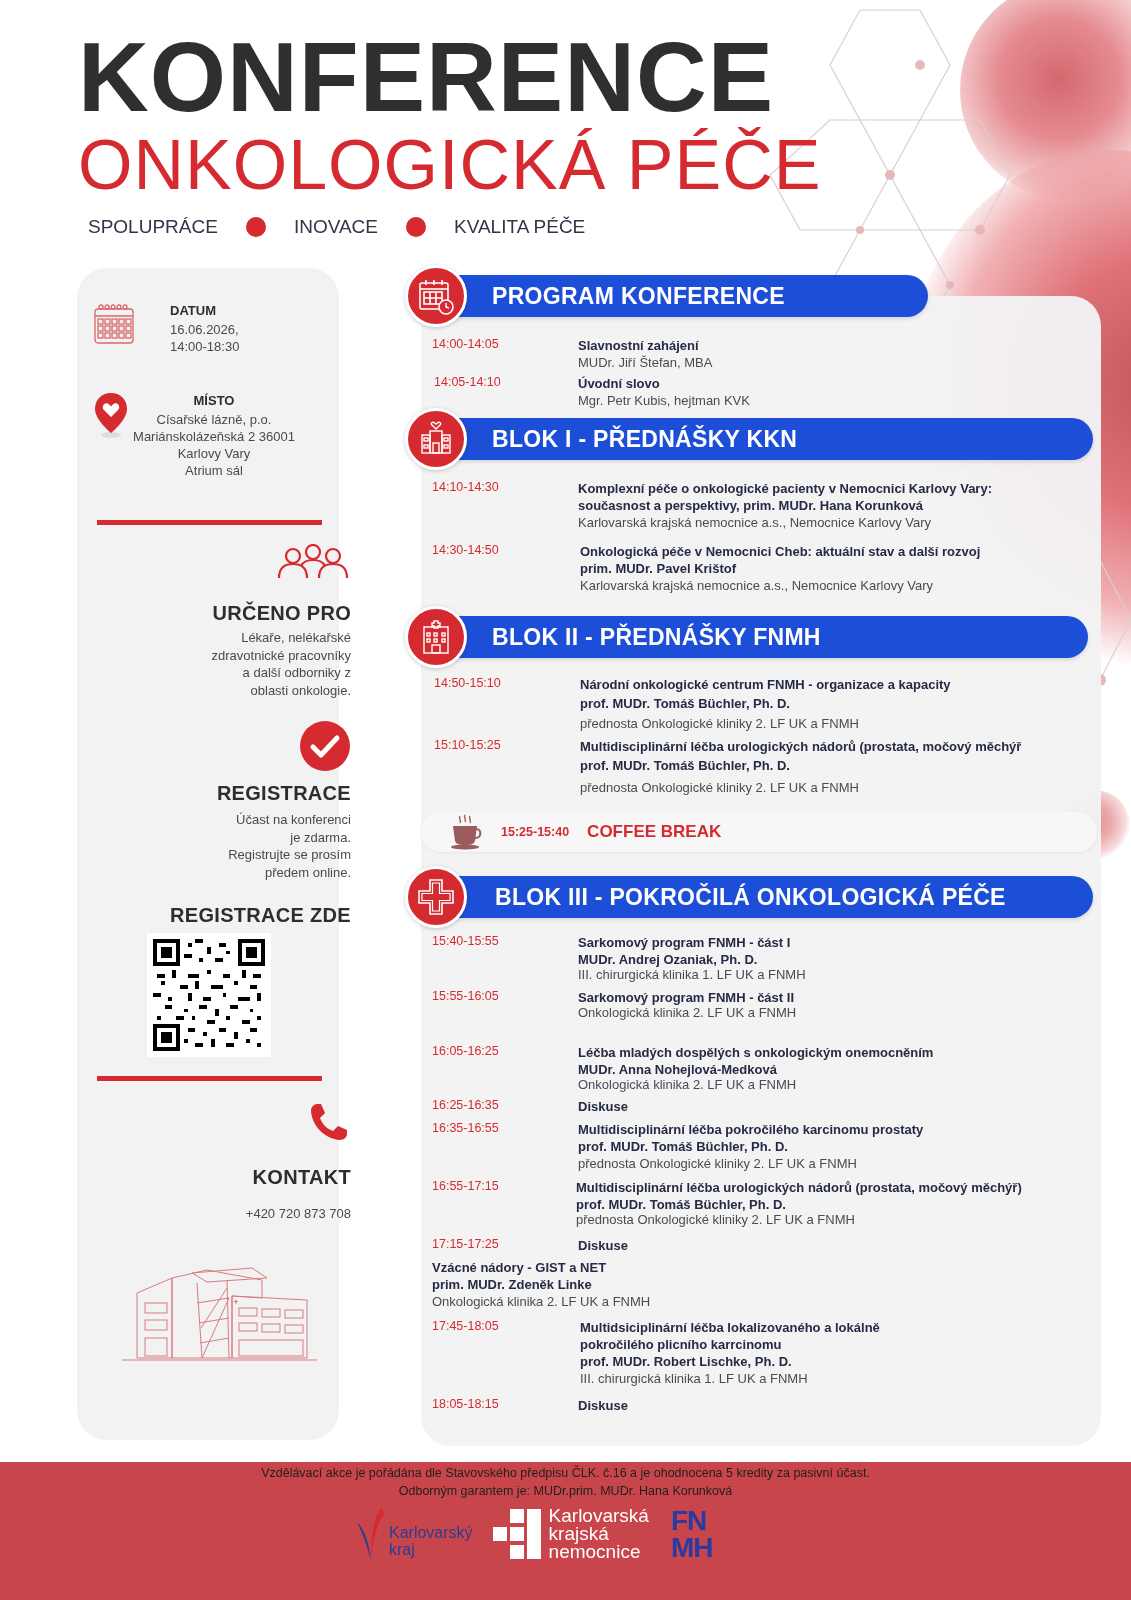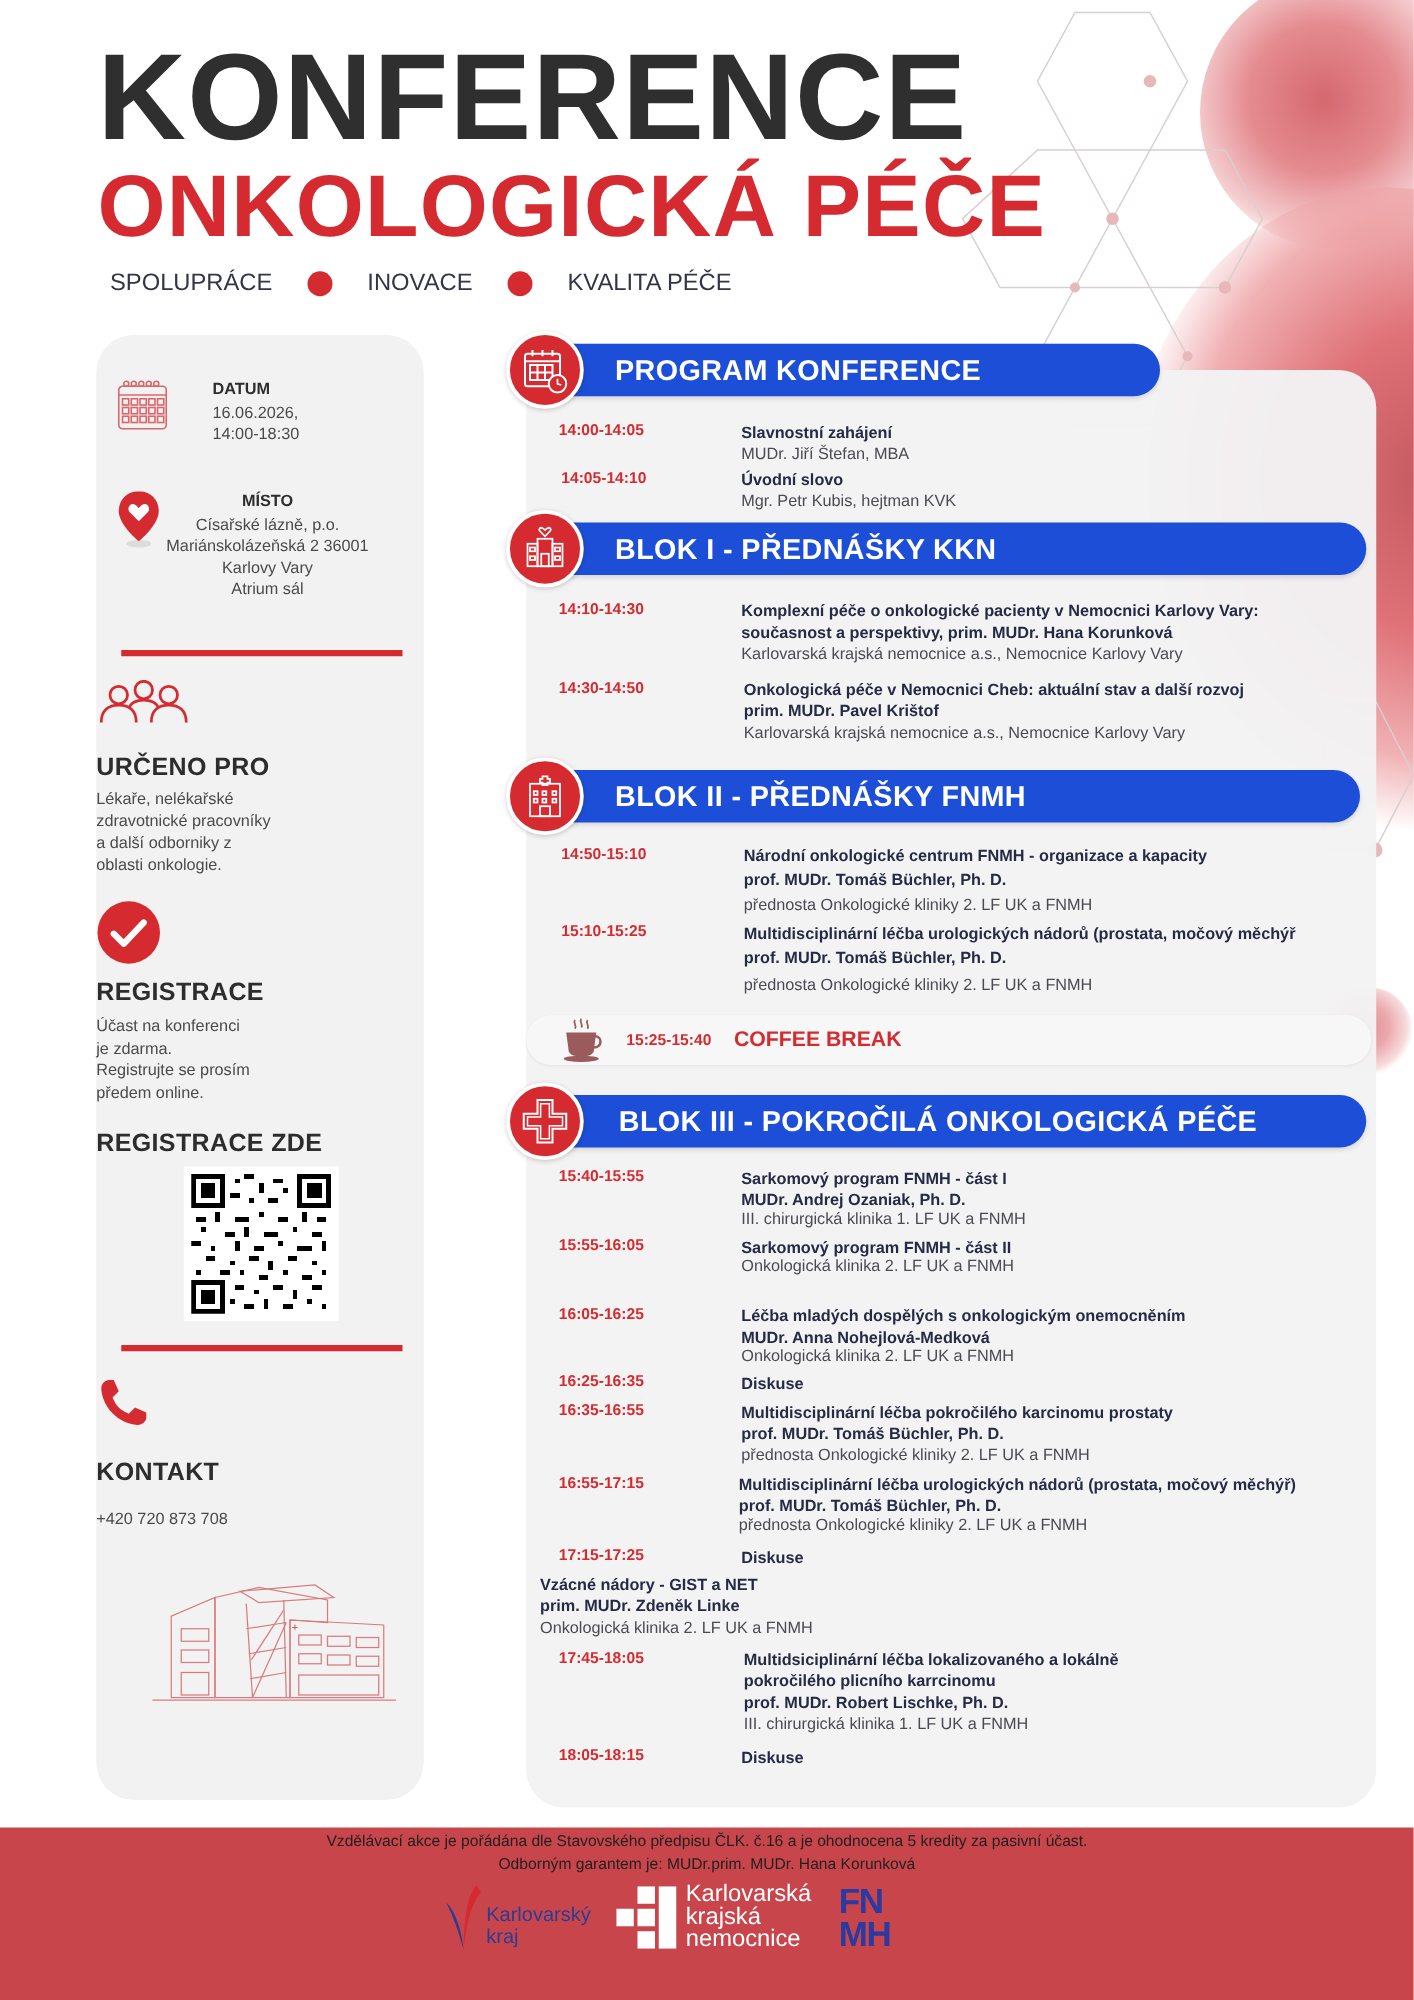--- a/index.html
+++ b/index.html
@@ -21,21 +21,21 @@
     background: radial-gradient(ellipse at 60% 45%, #b83a42 0%, #d9585f 30%, #eea3a6 55%, rgba(255,255,255,0) 70%); }
   .blob.b3 { width: 70px; height: 70px; left: 1060px; top: 790px; opacity: .6; }
   .hex { position: absolute; left: 760px; top: 0; width: 371px; height: 900px; }
 
   .title-1 {
     position: absolute; left: 78px; top: 28px;
     font-size: 98px; font-weight: 700; color: #2f2f2f; letter-spacing: 1px; line-height: 1;
   }
   .title-2 {
     position: absolute; left: 78px; top: 130px;
-    font-size: 70px; font-weight: 700; color: #d52b30; letter-spacing: 1px; line-height: 1;
+    font-size: 70px; font-weight: 400; color: #d52b30; letter-spacing: 1px; line-height: 1;
   }
   .tags {
     position: absolute; left: 88px; top: 216px; display: flex; align-items: center; gap: 0;
     font-size: 19px; color: #333448;
   }
   .tags .tag { margin-right: 28px; }
   .tags .dot { width: 20px; height: 20px; border-radius: 50%; background: #d52b30; margin-right: 28px; }
 
   
   .left-panel {
@@ -43,21 +43,21 @@
     background: #f2f2f3; border-radius: 30px;
   }
   .lp-date { position: absolute; left: 17px; top: 35px; display: flex; }
   .lp-date .txt { margin-left: 36px; }
   .lp-h { font-size: 13px; font-weight: 700; color: #2d2d2d; }
   .lp-t { font-size: 13px; color: #4a4a4a; line-height: 17px; }
   .lp-place { position: absolute; left: 17px; top: 125px; width: 230px; }
   .lp-place .pin { position: absolute; left: 0; top: 0; }
   .lp-place .txt { text-align: center; margin-left: 10px; }
   .red-line { position: absolute; left: 20px; width: 225px; height: 5px; background: #d52b30; }
-  .center-block { position: absolute; left: 0; width: 262px; text-align: left; }
+  .center-block { position: absolute; left: 12px; width: 262px; text-align: right; }
   .sec-h { font-size: 20px; font-weight: 700; color: #2d2d2d; letter-spacing: .3px; }
   .sec-t { font-size: 13px; color: #4a4a4a; line-height: 17.5px; }
   .qr { position: absolute; left: 70px; top: 665px; width: 124px; height: 124px; background: #fff; padding: 6px; }
 
   
   .prog-panel {
     position: absolute; left: 421px; top: 296px; width: 680px; height: 1150px;
     background: rgba(243,243,244,0.96); border-radius: 30px;
   }
   .banner {
@@ -65,21 +65,21 @@
     border-radius: 0 24px 24px 0; display: flex; align-items: center;
     box-shadow: 0 2px 4px rgba(0,0,0,.12);
   }
   .banner .btxt { color: #fff; font-size: 23px; font-weight: 700; margin-left: 82px; letter-spacing: .3px; }
   .bicon {
     position: absolute; width: 62px; height: 62px; border-radius: 50%;
     background: #d52b30; border: 3px solid #fff; display: flex; align-items: center; justify-content: center;
     box-shadow: 0 1px 4px rgba(0,0,0,.2);
   }
   .row { position: absolute; left: 432px; display: flex; }
-  .row .time { width: 146px; font-size: 12.5px; font-weight: 700; color: #d52b30; margin-left: 15px; }
+  .row .time { width: 146px; font-size: 12.5px; font-weight: 400; color: #d52b30; }
   .row .body { width: 510px; }
   .row .t { font-size: 13px; font-weight: 700; color: #252a45; line-height: 17px; }
   .row .s { font-size: 13px; color: #4a4a52; line-height: 17px; }
   .coffee {
     position: absolute; left: 421px; top: 812px; width: 676px; height: 40px;
     background: #f7f7f8; border-radius: 20px; display: flex; align-items: center;
     box-shadow: 0 1px 3px rgba(0,0,0,.06);
   }
   .coffee .ctime { font-size: 12.5px; font-weight: 700; color: #d52b30; margin-left: 80px; }
   .coffee .clabel { font-size: 17px; font-weight: 700; color: #d52b30; margin-left: 18px; }

